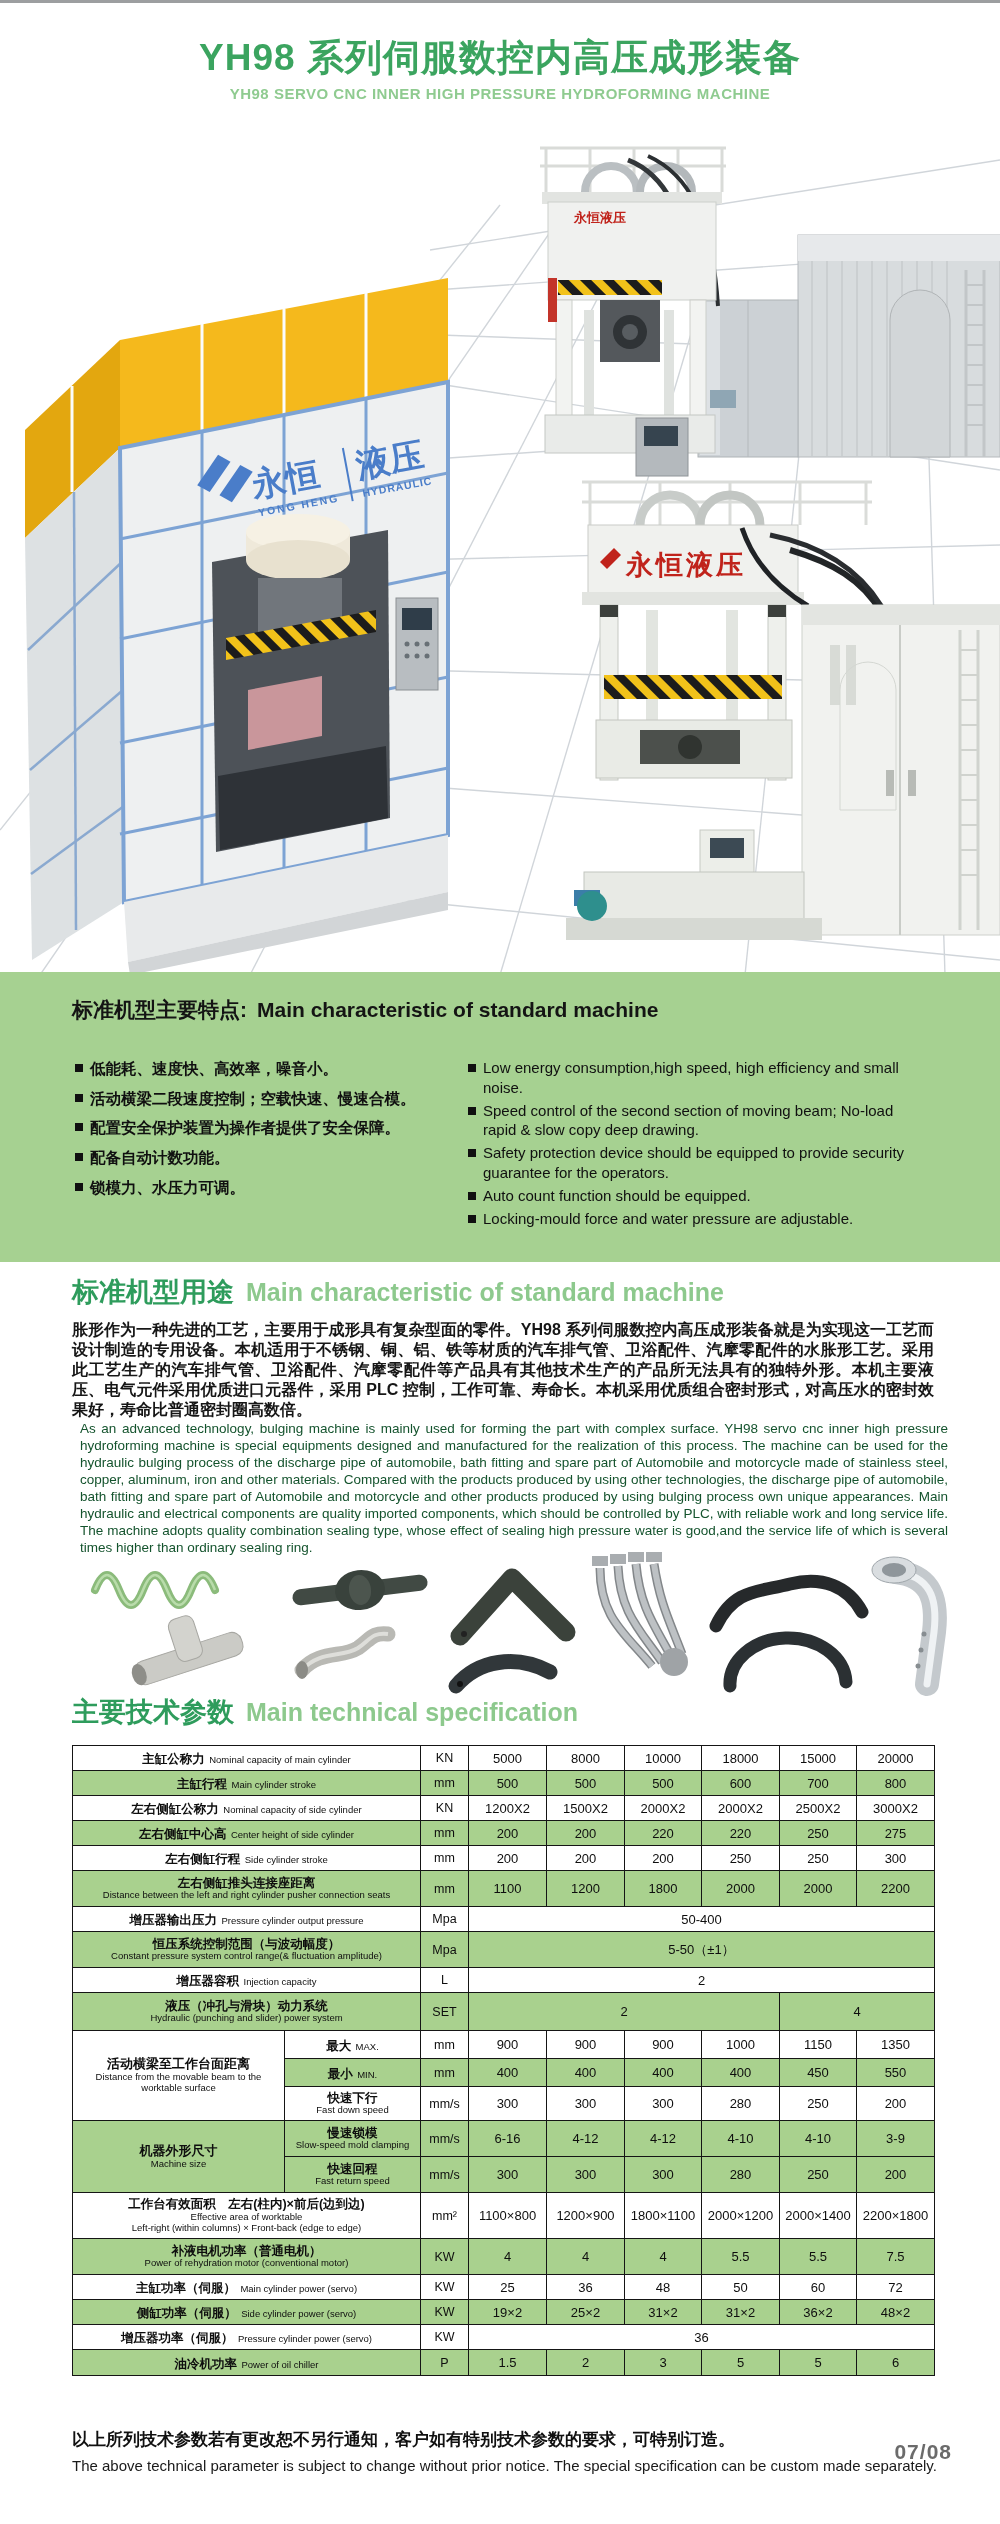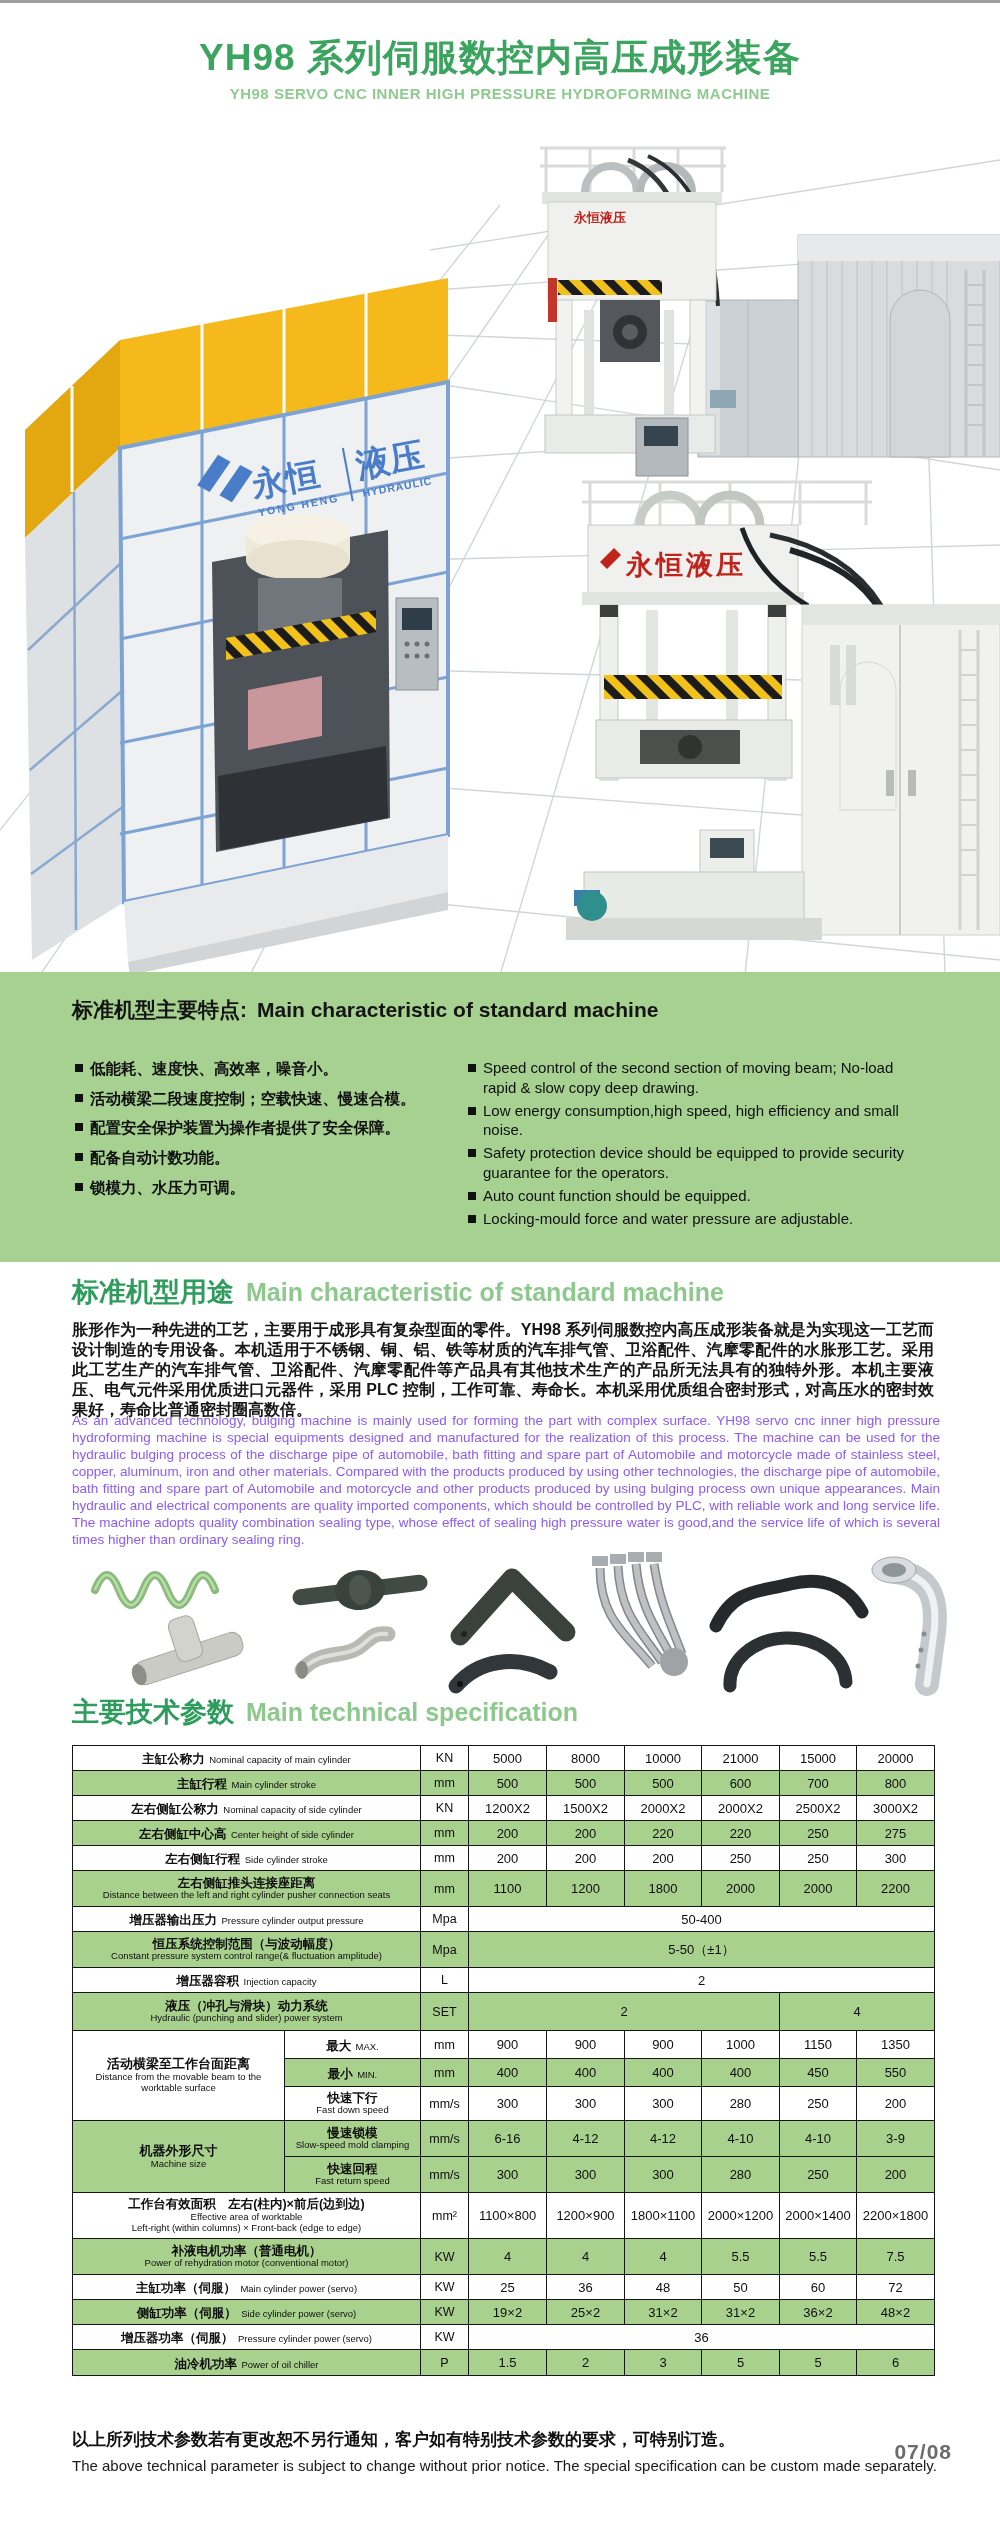--- a/index.html
+++ b/index.html
@@ -21,21 +21,21 @@
   #feat-zh li{font-size:15.5px;margin-bottom:8px;line-height:1.4;font-weight:bold;}
   #feat-en li{font-size:15px;margin-bottom:3px;line-height:1.32;}
   li.fi .sq{flex:0 0 8px;height:8px;background:#101010;margin:6px 7px 0 0;}
   
   .sec-h{position:absolute;margin:0;white-space:nowrap;}
   .sec-h .zh{font-size:27px;font-weight:bold;color:#2e9c5c;}
   .sec-h .en{font-size:25px;font-weight:bold;color:#8dc98d;margin-left:12px;}
   .usage-h{left:72px;top:1274px;}
   .spec-h{left:72px;top:1694px;}
   .para-zh{position:absolute;left:72px;top:1320px;width:862px;font-size:16px;line-height:20px;font-weight:bold;color:#161616;text-align:justify;margin:0;}
-  .para-en{position:absolute;left:72px;top:1412px;width:868px;font-size:13.5px;line-height:17px;color:#8b5cf6;text-align:justify;margin:0;}
+  .para-en{position:absolute;left:72px;top:1412px;width:868px;font-size:13.5px;line-height:17px;color:#14532d;text-align:justify;margin:8px;}
   .samples{position:absolute;top:1538px;left:40px;}
   
   .tablewrap{position:absolute;left:72px;top:1740px;width:862px;}
   .tbl-head{position:relative;height:42px;}
   .hcell{position:absolute;top:0;height:42px;background:#f6e04a;border:2px solid #151515;box-sizing:border-box;display:flex;flex-direction:column;align-items:center;justify-content:center;font-weight:bold;color:#141414;}
   .corner{left:0;width:344px;display:block;background-color:#f6e04a;background-image:linear-gradient(to bottom right,rgba(0,0,0,0) 49.5%,#151515 49.5%,#151515 50.6%,rgba(0,0,0,0) 50.6%);}
   .clab{position:absolute;font-size:13.5px;font-weight:bold;}
   .clab.top{right:6px;top:3px;}
   .clab.bot{left:6px;bottom:3px;font-size:14px;}
   .unit-h{left:350px;width:46px;font-size:13px;line-height:1.15;}
@@ -288,25 +288,25 @@
             <span>配备自动计数功能。</span>
           </li>
           <li class="fi">
             <span class="sq"></span>
             <span>锁模力、水压力可调。</span>
           </li>
         </ul>
       <ul class="feats" id="feat-en">
           <li class="fi">
             <span class="sq"></span>
+            <span>Low energy consumption,high speed, high efficiency and small noise.</span>
+          </li>
+          <li class="fi">
+            <span class="sq"></span>
             <span>Speed control of the second section of moving beam; No-load rapid &amp; slow copy deep drawing.</span>
-          </li>
-          <li class="fi">
-            <span class="sq"></span>
-            <span>Low energy consumption,high speed, high efficiency and small noise.</span>
           </li>
           <li class="fi">
             <span class="sq"></span>
             <span>Safety protection device should be equipped to provide security guarantee for the operators.</span>
           </li>
           <li class="fi">
             <span class="sq"></span>
             <span>Auto count function should be equipped.</span>
           </li>
           <li class="fi">
@@ -404,21 +404,21 @@
           <col style="width:77px">
           <col style="width:78px">
       </colgroup>
       <tbody>
           <tr style="height: 25px;">
             <td class="param w" colspan="2"><span class="pzh">主缸公称力</span> <span class="pen">Nominal capacity of main cylinder</span></td>
             <td class="unit w">KN</td>
             <td class="val w">5000</td>
             <td class="val w">8000</td>
             <td class="val w">10000</td>
-            <td class="val w">21000</td>
+            <td class="val w">18000</td>
             <td class="val w">15000</td>
             <td class="val w">20000</td>
           </tr>
           <tr style="height: 25px;">
             <td class="param g" colspan="2"><span class="pzh">主缸行程</span> <span class="pen">Main cylinder stroke</span></td>
             <td class="unit g">mm</td>
             <td class="val g">500</td>
             <td class="val g">500</td>
             <td class="val g">500</td>
             <td class="val g">600</td>

